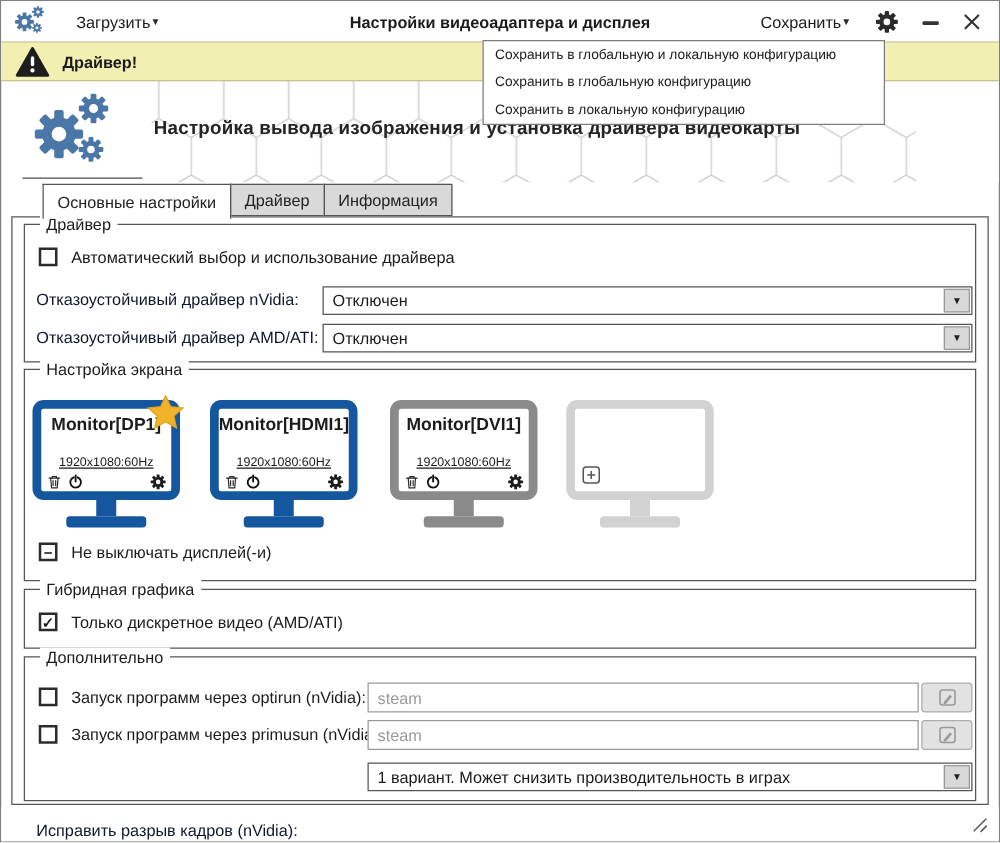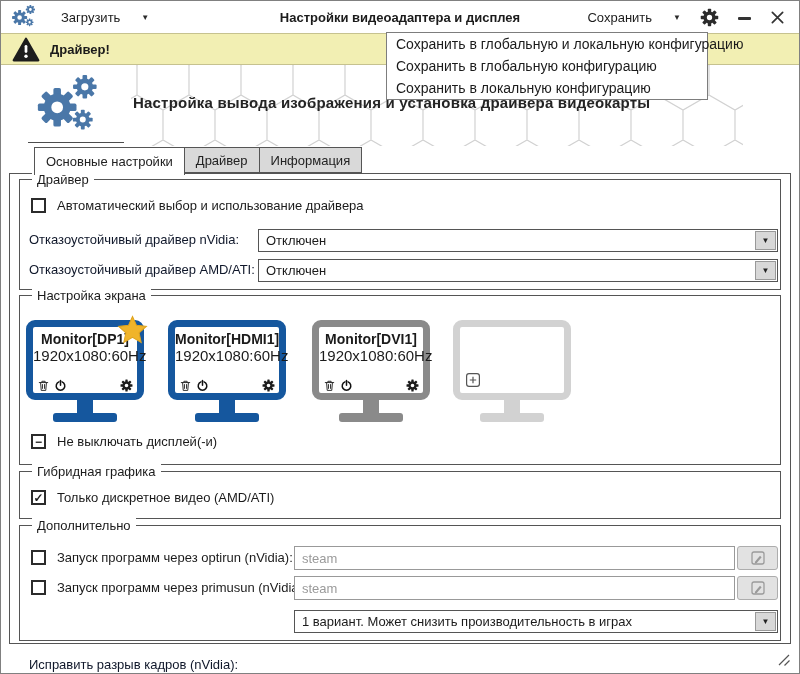--- a/index.html
+++ b/index.html
@@ -6,35 +6,35 @@
   html,body { width:800px; height:674px; }
   body {
     font-family: "Liberation Sans", sans-serif;
     background:#fff; color:#222; position:relative; overflow:hidden;
   }
   .window { position:absolute; inset:0; border:1px solid #808080; background:#fff; }
 
   
   .titlebar { position:absolute; top:0; left:0; right:0; height:32px; background:#fff; display:flex; align-items:center; padding:0 14px 0 10px; z-index:6; }
   .app-logo { width:28px; height:26px; flex:0 0 auto; }
-  .tb-btn { display:flex; align-items:center; gap:21px; font-size:13px; color:#1b1b1b; margin-left:22px; cursor:default; }
+  .tb-btn { display:flex; align-items:center; gap:0; font-size:13px; color:#1b1b1b; margin-left:22px; cursor:default; }
   .caret { font-size:8px; color:#2b2b2b; line-height:1; padding-top:2px; }
   .tb-title { position:absolute; left:0; right:0; text-align:center; font-size:13px; font-weight:bold; color:#1b1b1b; pointer-events:none; }
   .tb-right { margin-left:auto; display:flex; align-items:center; gap:19px; z-index:2; }
   .tb-gear { width:19px; height:19px; }
   .min-bar { width:13px; height:3px; background:#333; border-radius:1px; margin-top:2px; }
   .close-x { width:15px; height:15px; }
 
   
   .warnbar { position:absolute; top:32px; left:0; right:0; height:32px; background:var(--warning-bg); border-top:1px solid var(--warning-border); border-bottom:1px solid var(--warning-border); display:flex; align-items:center; gap:10px; padding-left:11px; z-index:1; }
   .warn-icon { width:28px; height:25px; }
   .warn-text { font-size:13px; font-weight:bold; color:#1b1b1b; }
 
   
-  .headerzone { position:absolute; top:64px; left:12px; right:0; height:81px; background:#fff; }
+  .headerzone { position:absolute; top:64px; left:2px; right:0; height:81px; background:#fff; }
   .hexbg { position:absolute; left:118px; top:-1px; width:612px; height:82px; opacity:.85; }
   .biglogo { position:absolute; left:22px; top:9px; width:72px; height:64px; }
   .logo-underline { position:absolute; left:15px; top:77px; width:96px; height:1px; background:#4d4d4d; }
   .heading { position:absolute; left:120px; top:29px; font-size:15px; font-weight:bold; color:#242424; letter-spacing:.2px; }
 
   
   .tabs { position:absolute; top:146px; left:22px; display:flex; align-items:flex-start; z-index:4; }
   .tab { height:26px; padding:0 11px; display:flex; align-items:center; font-size:13px; background:var(--tab-inactive-bg); border:1px solid #555; margin-left:-1px; cursor:default; }
   .tab:first-child { margin-left:11px; }
   .tab.active { background:#fff; height:28px; border-bottom:none; z-index:5; }
@@ -57,32 +57,32 @@
   .combo-arrow { width:21px; margin:1px; background:#d8d8d8; border:1px solid #999; display:flex; align-items:center; justify-content:center; font-size:8px; color:#222; }
   .txt { position:absolute; height:24px; border:1px solid #999; background:#fff; font-family:"Liberation Sans",sans-serif; font-size:13px; padding:0 7px; color:#222; }
   .txt::placeholder { color:#9a9a9a; opacity:1; }
   .editbtn { position:absolute; width:41px; height:24px; background:#e2e2e2; border:1px solid #adadad; border-radius:3px; display:flex; align-items:center; justify-content:center; }
   .editbtn svg { width:16px; height:16px; }
 
   
   .monitor { position:absolute; width:118px; top:24px; }
   .mon-screen { position:relative; height:80px; border:7px solid var(--mcolor); border-radius:9px; background:#fff; }
   .mon-name { font-size:14px; font-weight:bold; text-align:center; margin-top:4px; color:#1b1b1b; white-space:nowrap; }
-  .mon-mode { font-size:15px; text-align:center; margin-top:0; color:#1b1b1b; white-space:nowrap; }
+  .mon-mode { font-size:10px; text-align:center; margin-top:18px; color:#1b1b1b; white-space:nowrap;text-decoration:underline; }
   .mon-icons { position:absolute; left:4px; right:4px; bottom:1px; display:flex; align-items:center; gap:4px; }
   .mon-icons svg { width:13px; height:13px; }
   .mon-gear { margin-left:auto; }
   .mon-neck { width:16px; height:13px; background:var(--mcolor); margin:0 auto; }
   .mon-base { width:64px; height:9px; background:var(--mcolor); border-radius:3px; margin:0 auto; }
   .mon-star { position:absolute; top:-13px; right:-11px; width:31px; height:31px; z-index:3; }
   .mon-add-icon { position:absolute; left:5px; bottom:5px; width:16px; height:16px; }
 
   
   .savemenu { position:absolute; left:385px; top:31px; width:322px; background:#fff; border:1px solid #7d7d7d; z-index:10; }
-  .savemenu .item { font-size:14px; color:#1b1b1b; padding:3px 9px; line-height:16px; white-space:nowrap; cursor:default; }
+  .savemenu .item { font-size:11px; color:#1b1b1b; padding:3px 9px; line-height:16px; white-space:nowrap; cursor:default; }
 
   
   .statusbar { position:absolute; left:0; right:0; bottom:0; height:28px; background:#fff; }
   .grip { position:absolute; right:7px; bottom:5px; width:16px; height:16px; }
 </style>
 </head>
 <body>
 
 <svg width="0" height="0" style="position:absolute" aria-hidden="true">
   <defs>

